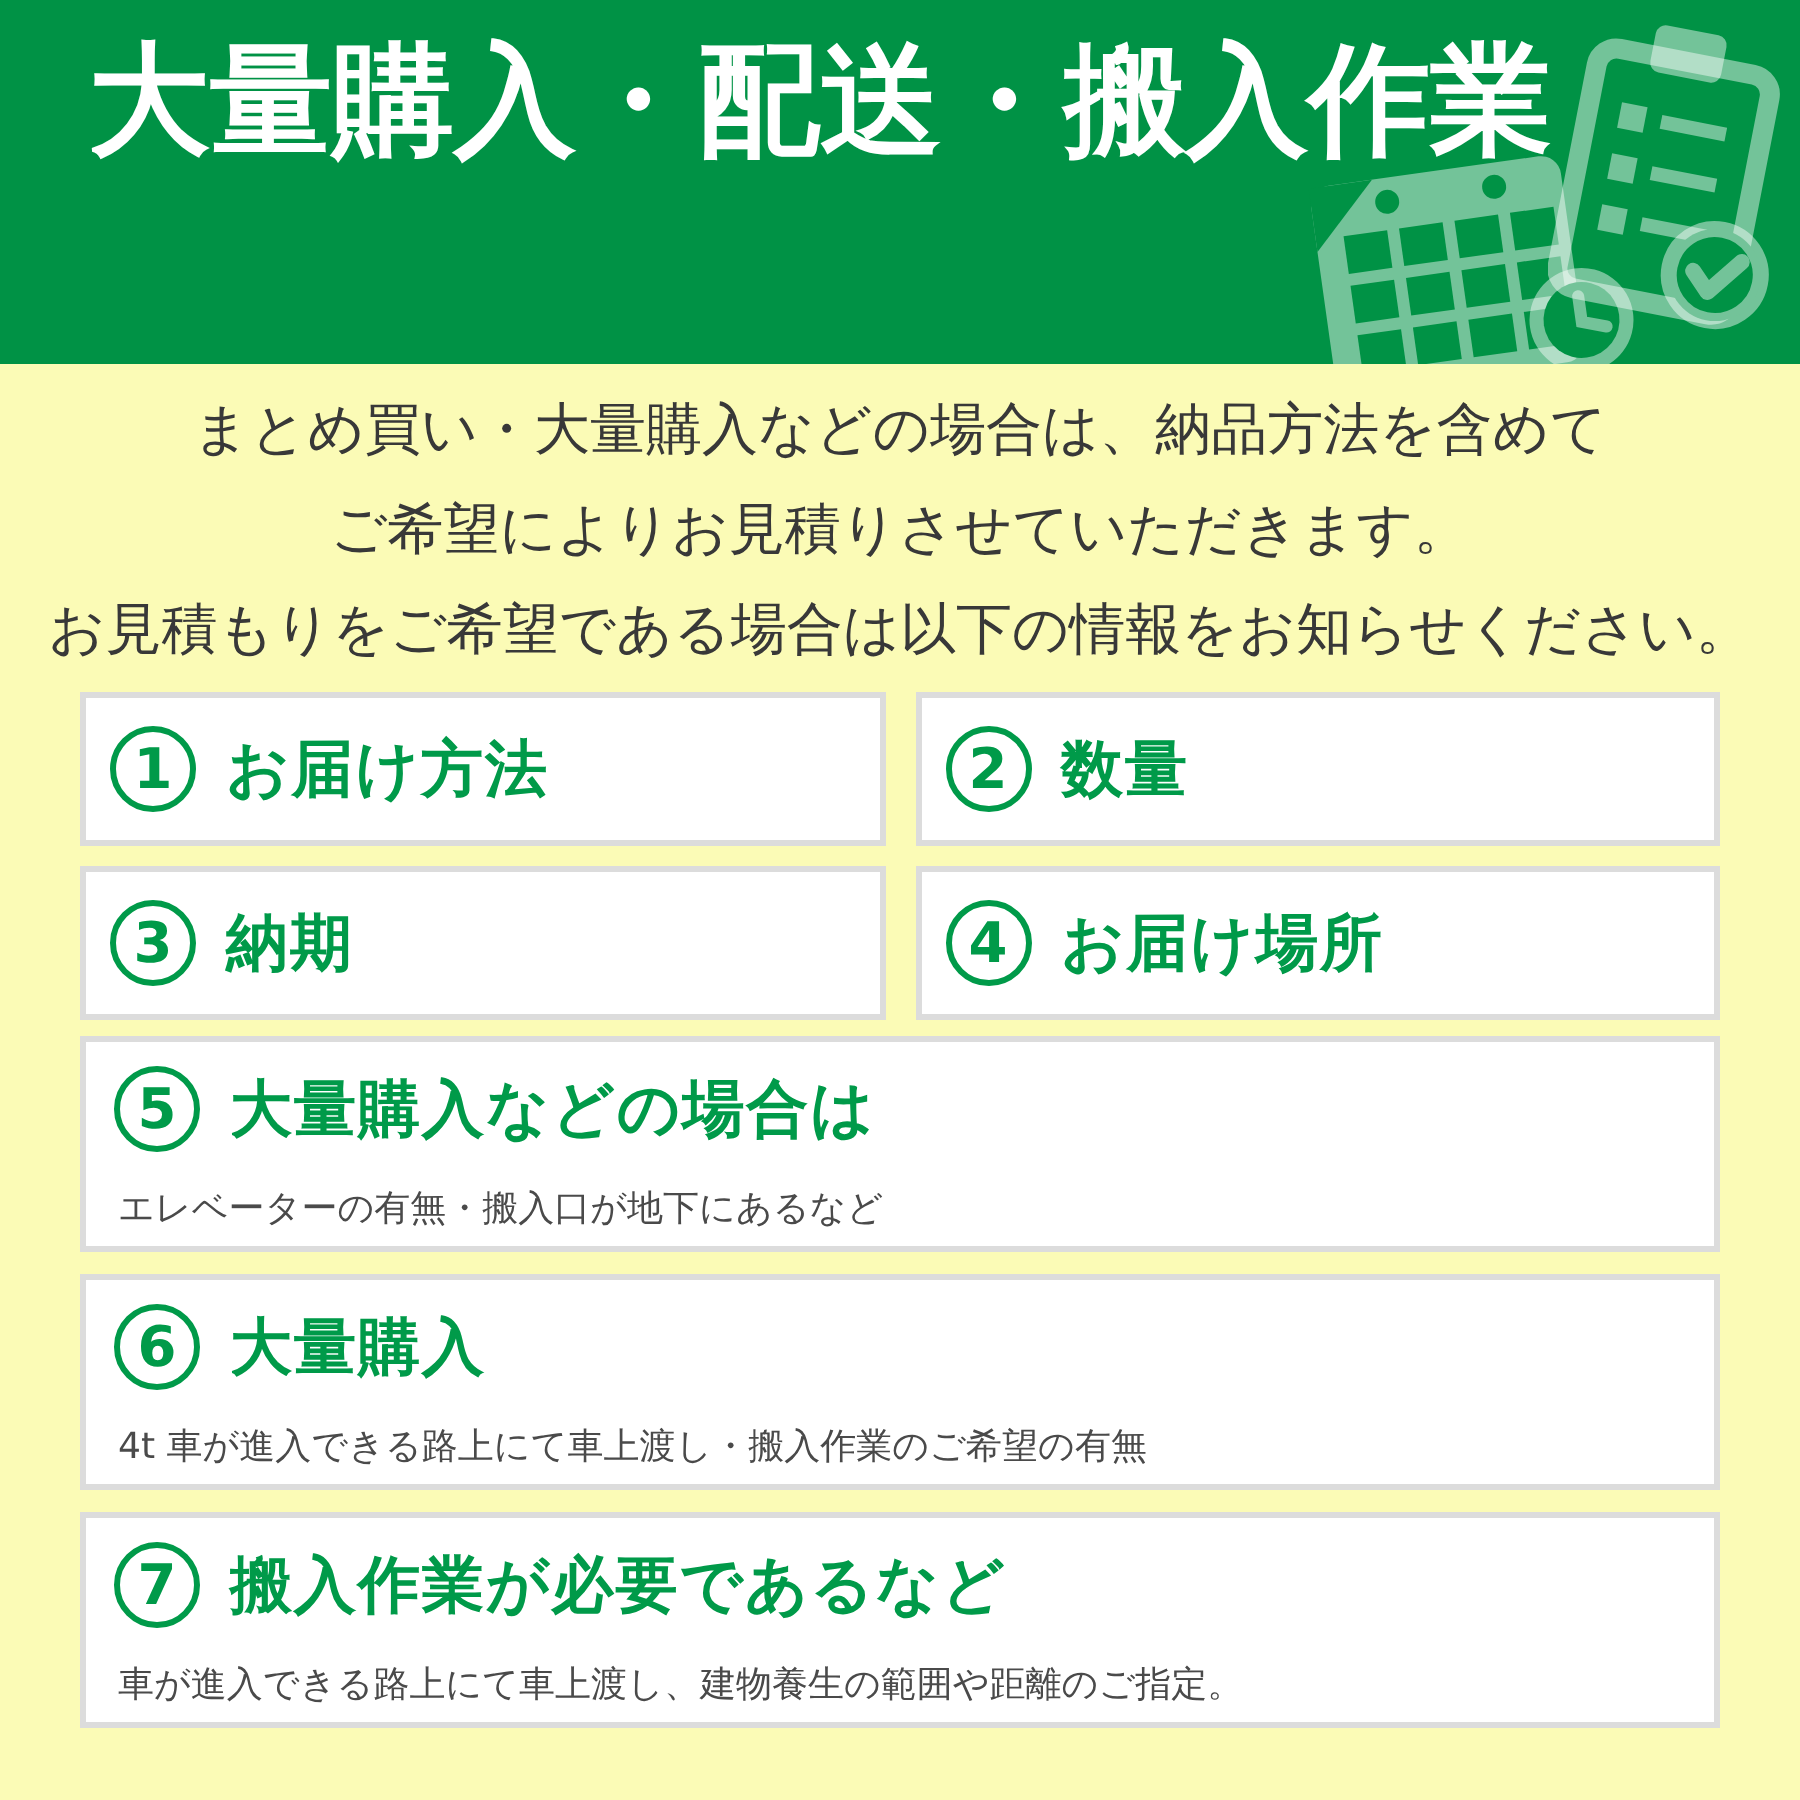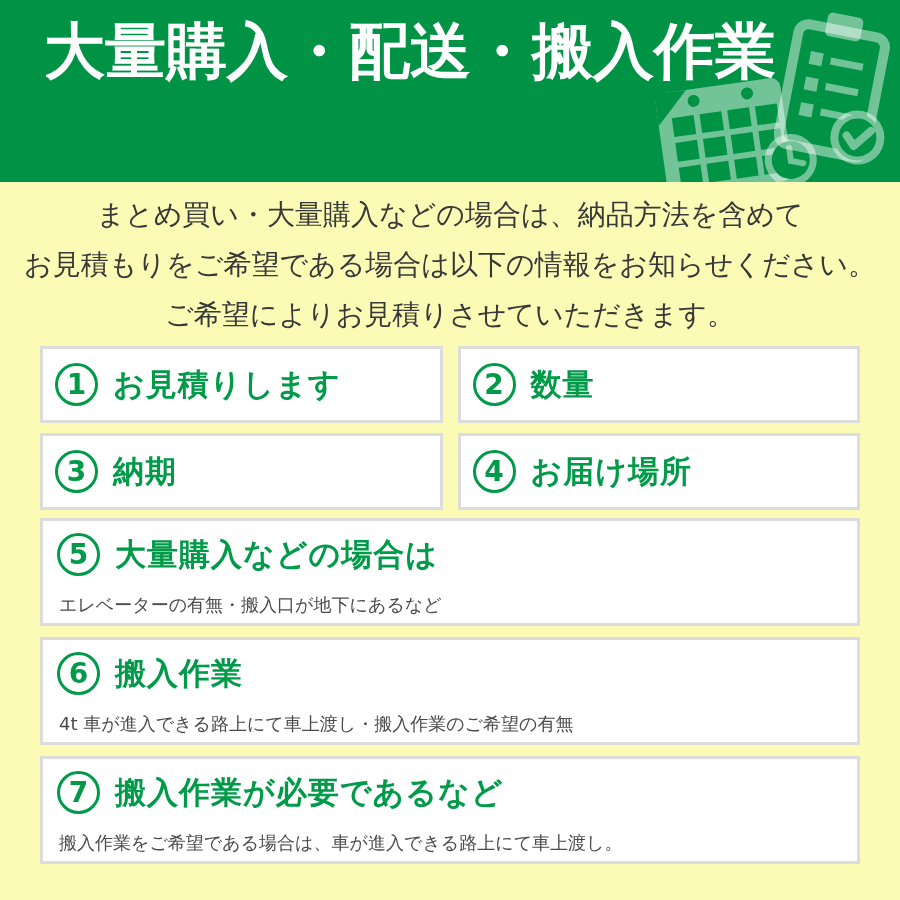--- a/index.html
+++ b/index.html
@@ -138,30 +138,30 @@
           </g>
           <circle cx="92" cy="122" r="23" fill="var(--green)" stroke="var(--icon-light)" stroke-width="8"></circle>
           <path d="M81 122 L90 131 L104 113" stroke="var(--icon-light)" stroke-width="8" fill="none" stroke-linecap="round" stroke-linejoin="round"></path>
         </g>
       </svg>
     </div>
   </div>
 
   <div class="intro">
     <p>まとめ買い・大量購入などの場合は、納品方法を含めて</p>
+    <p>ご希望によりお見積りさせていただきます。</p>
     <p>お見積もりをご希望である場合は以下の情報をお知らせください。</p>
-    <p>ご希望によりお見積りさせていただきます。</p>
   </div>
 
   <div class="grid">
 
     <div class="row">
       <div class="box small">
         <span class="num">1</span>
-        <span class="label">お見積りします</span>
+        <span class="label">お届け方法</span>
       </div>
       <div class="box small">
         <span class="num">2</span>
         <span class="label">数量</span>
       </div>
     </div>
 
     <div class="row row2">
       <div class="box small">
         <span class="num">3</span>
@@ -177,27 +177,27 @@
       <div class="head">
         <span class="num">5</span>
         <span class="label">大量購入などの場合は</span>
       </div>
       <p class="desc">エレベーターの有無・搬入口が地下にあるなど</p>
     </div>
 
     <div class="box big">
       <div class="head">
         <span class="num">6</span>
-        <span class="label">搬入作業</span>
+        <span class="label">大量購入</span>
       </div>
       <p class="desc">4t 車が進入できる路上にて車上渡し・搬入作業のご希望の有無</p>
     </div>
 
     <div class="box big">
       <div class="head">
         <span class="num">7</span>
         <span class="label">搬入作業が必要であるなど</span>
       </div>
-      <p class="desc">搬入作業をご希望である場合は、車が進入できる路上にて車上渡し。</p>
+      <p class="desc">車が進入できる路上にて車上渡し、建物養生の範囲や距離のご指定。</p>
     </div>
 
   </div>
 </div>
 
 </body></html>

